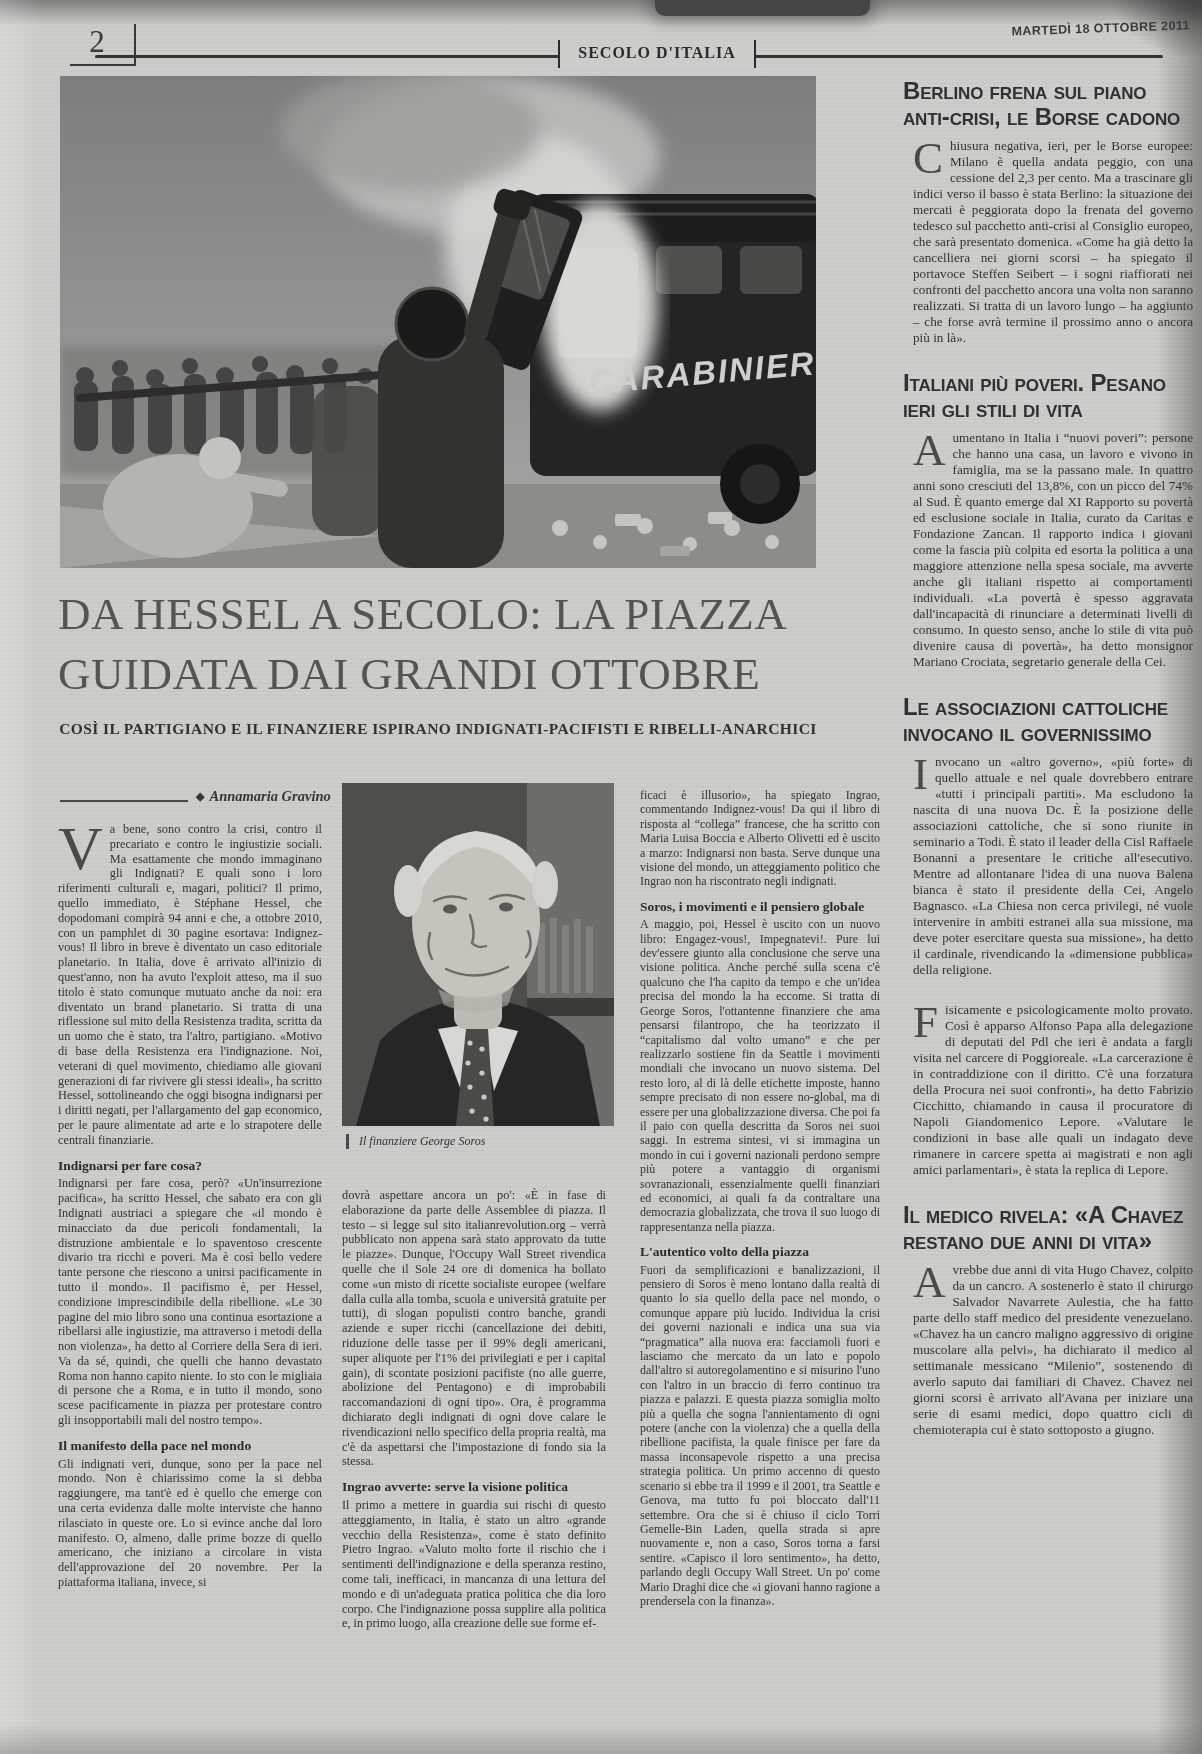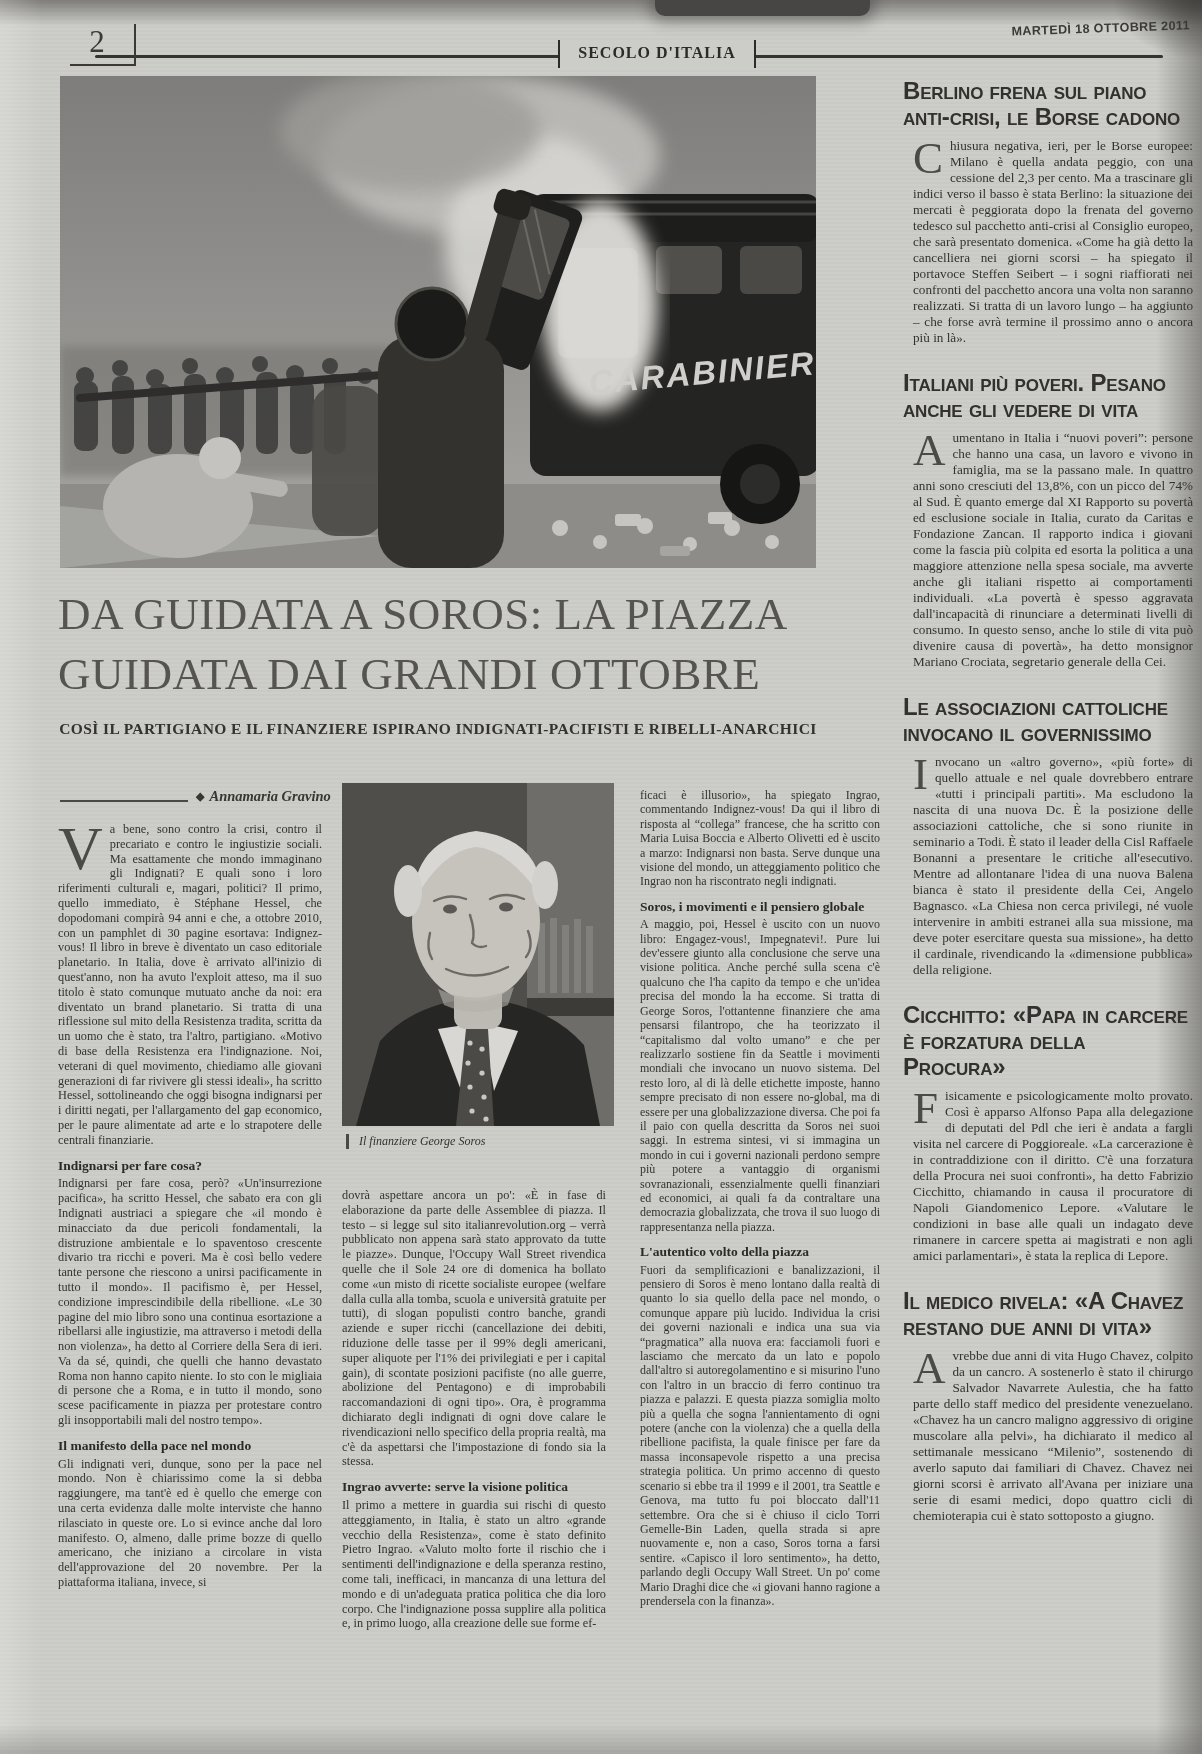--- a/index.html
+++ b/index.html
@@ -167,21 +167,21 @@
           <circle cx="672" cy="452" r="8"></circle>
           <circle cx="712" cy="466" r="7"></circle>
         <rect x="555" y="438" width="26" height="12" rx="3"></rect>
           <rect x="648" y="436" width="24" height="12" rx="3"></rect>
         <rect x="600" y="470" width="30" height="10" rx="3" fill="#a9a8a4"></rect>
       </g>
     </svg>
   </div>
 
   <div class="headline">
-    <div>DA GUIDATA A SOROS: LA PIAZZA</div>
+    <div>DA HESSEL A SECOLO: LA PIAZZA</div>
     <div>GUIDATA DAI GRANDI OTTOBRE</div>
   </div>
   <div class="subhead">COSÌ IL PARTIGIANO E IL FINANZIERE ISPIRANO INDIGNATI-PACIFISTI E RIBELLI-ANARCHICI</div>
   <div class="byline-rule"></div>
   <div class="byline">
     <span class="dia">◆</span><span>Annamaria Gravino</span>
   </div>
 
   <div class="col col1">
       <p class="bp"><span class="drop main-drop">V</span>a bene, sono contro la crisi, contro il precariato e contro le ingiustizie sociali. Ma esattamente che mondo immaginano gli Indignati? E quali sono i loro riferimenti culturali e, magari, politici? Il primo, quello immediato, è Stéphane Hessel, che dopodomani compirà 94 anni e che, a ottobre 2010, con un pamphlet di 30 pagine esortava: Indignez-vous! Il libro in breve è diventato un caso editoriale planetario. In Italia, dove è arrivato all'inizio di quest'anno, non ha avuto l'exploit atteso, ma il suo titolo è stato comunque mutuato anche da noi: era diventato un brand planetario. Si tratta di una riflessione sul mito della Resistenza tradita, scritta da un uomo che è stato, tra l'altro, partigiano. «Motivo di base della Resistenza era l'indignazione. Noi, veterani di quel movimento, chiediamo alle giovani generazioni di far rivivere gli stessi ideali», ha scritto Hessel, sottolineando che oggi bisogna indignarsi per i diritti negati, per l'allargamento del gap economico, per le paure alimentate ad arte e lo strapotere delle centrali finanziarie.</p>
@@ -255,29 +255,28 @@
   </div>
   <div class="caption">Il finanziere George Soros</div>
 
   <div class="sidebar">
     <div>
         <div class="sb-art">
           <div class="sb-head">Berlino frena sul piano anti-crisi, le Borse cadono</div>
           <p class="sb-body"><span class="drop sb-drop">C</span>hiusura negativa, ieri, per le Borse europee: Milano è quella andata peggio, con una cessione del 2,3 per cento. Ma a trascinare gli indici verso il basso è stata Berlino: la situazione dei mercati è peggiorata dopo la frenata del governo tedesco sul pacchetto anti-crisi al Consiglio europeo, che sarà presentato domenica. «Come ha già detto la cancelliera nei giorni scorsi – ha spiegato il portavoce Steffen Seibert – i sogni riaffiorati nei confronti del pacchetto ancora una volta non saranno realizzati. Si tratta di un lavoro lungo – ha aggiunto – che forse avrà termine il prossimo anno o ancora più in là».</p>
         </div>
         <div class="sb-art">
-          <div class="sb-head">Italiani più poveri. Pesano anche gli vedere di vita</div>
+          <div class="sb-head">Italiani più poveri. Pesano ieri gli stili di vita</div>
           <p class="sb-body"><span class="drop sb-drop">A</span>umentano in Italia i “nuovi poveri”: persone che hanno una casa, un lavoro e vivono in famiglia, ma se la passano male. In quattro anni sono cresciuti del 13,8%, con un picco del 74% al Sud. È quanto emerge dal XI Rapporto su povertà ed esclusione sociale in Italia, curato da Caritas e Fondazione Zancan. Il rapporto indica i giovani come la fascia più colpita ed esorta la politica a una maggiore attenzione nella spesa sociale, ma avverte anche gli italiani rispetto ai comportamenti individuali. «La povertà è spesso aggravata dall'incapacità di rinunciare a determinati livelli di consumo. In questo senso, anche lo stile di vita può divenire causa di povertà», ha detto monsignor Mariano Crociata, segretario generale della Cei.</p>
         </div>
         <div class="sb-art">
           <div class="sb-head">Le associazioni cattoliche invocano il governissimo</div>
           <p class="sb-body"><span class="drop sb-drop">I</span>nvocano un «altro governo», «più forte» di quello attuale e nel quale dovrebbero entrare «tutti i principali partiti». Ma escludono la nascita di una nuova Dc. È la posizione delle associazioni cattoliche, che si sono riunite in seminario a Todi. È stato il leader della Cisl Raffaele Bonanni a presentare le critiche all'esecutivo. Mentre ad allontanare l'idea di una nuova Balena bianca è stato il presidente della Cei, Angelo Bagnasco. «La Chiesa non cerca privilegi, né vuole intervenire in ambiti estranei alla sua missione, ma deve poter esercitare questa sua missione», ha detto il cardinale, rivendicando la «dimensione pubblica» della religione.</p>
         </div>
         <div class="sb-art">
-          <div class="sb-head">Cicchitto: «Papa in carcere è forzatura della Procura»</div>
           <p class="sb-body"><span class="drop sb-drop">F</span>isicamente e psicologicamente molto provato. Così è apparso Alfonso Papa alla delegazione di deputati del Pdl che ieri è andata a fargli visita nel carcere di Poggioreale. «La carcerazione è in contraddizione con il diritto. C'è una forzatura della Procura nei suoi confronti», ha detto Fabrizio Cicchitto, chiamando in causa il procuratore di Napoli Giandomenico Lepore. «Valutare le condizioni in base alle quali un indagato deve rimanere in carcere spetta ai magistrati e non agli amici parlamentari», è stata la replica di Lepore.</p>
         </div>
         <div class="sb-art">
           <div class="sb-head">Il medico rivela: «A Chavez restano due anni di vita»</div>
           <p class="sb-body"><span class="drop sb-drop">A</span>vrebbe due anni di vita Hugo Chavez, colpito da un cancro. A sostenerlo è stato il chirurgo Salvador Navarrete Aulestia, che ha fatto parte dello staff medico del presidente venezuelano. «Chavez ha un cancro maligno aggressivo di origine muscolare alla pelvi», ha dichiarato il medico al settimanale messicano “Milenio”, sostenendo di averlo saputo dai familiari di Chavez. Chavez nei giorni scorsi è arrivato all'Avana per iniziare una serie di esami medici, dopo quattro cicli di chemioterapia cui è stato sottoposto a giugno.</p>
         </div>
       </div>
   </div>
 
 </div>

